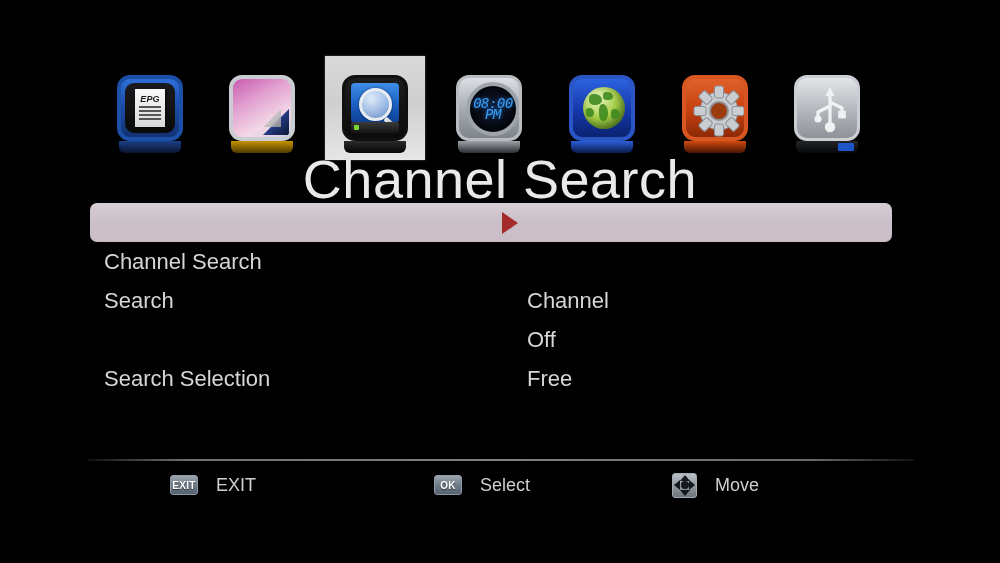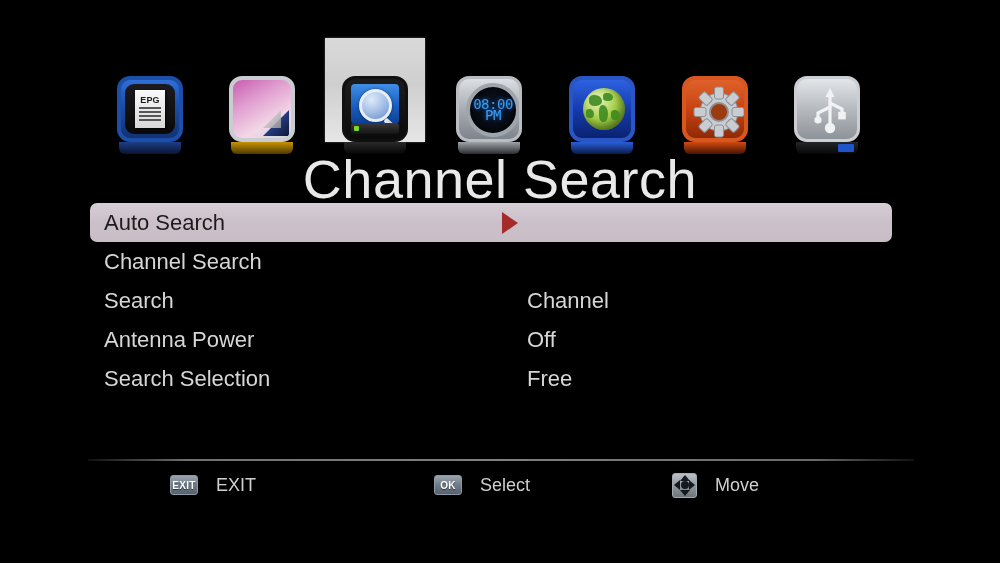--- a/index.html
+++ b/index.html
@@ -25,26 +25,27 @@
   
   #iconbar {
     position: absolute;
     left: 0;
     top: 38px;
     width: 1000px;
     height: 104px;
   }
   .icon-slot {
     position: absolute;
-    top: 0;
+    top: 18px;
     width: 100px;
     height: 104px;
     display: flex;
-    align-items: flex-end;
+    align-items: center;
     justify-content: center;
+    font-style: italic;
   }
   .icon-slot.selected {
     background: linear-gradient(180deg, #d9d9d9 0%, #cfcfcf 45%, #e6e6e6 100%);
     box-shadow: 0 0 2px rgba(255,255,255,0.35);
   }
   .icon-tile {
     position: relative;
     width: 66px;
     height: 66px;
     border-radius: 13px;
@@ -471,35 +472,33 @@
       </div>
     </div>
 
   </div>
 
   <div id="title">Channel Search</div>
 
   <div id="menu">
 
     <div class="menu-row selected">
-      <span class="label">Auto Search</span>
       <span class="arrow"></span>
     </div>
 
     <div class="menu-row">
       <span class="label">Channel Search</span>
     </div>
 
     <div class="menu-row">
       <span class="label">Search</span>
       <span class="value">Channel</span>
     </div>
 
     <div class="menu-row">
-      <span class="label">Antenna Power</span>
       <span class="value">Off</span>
     </div>
 
     <div class="menu-row">
       <span class="label">Search Selection</span>
       <span class="value">Free</span>
     </div>
 
   </div>
 

